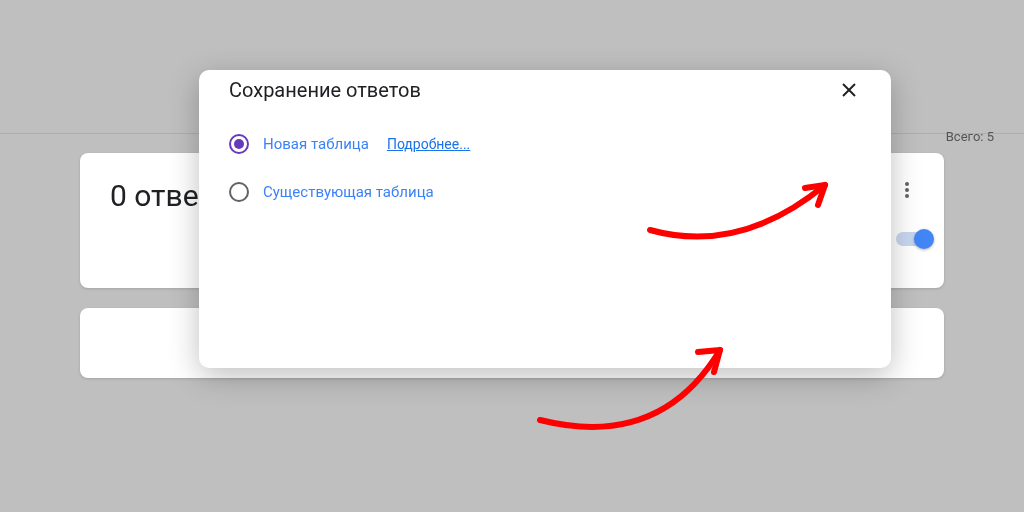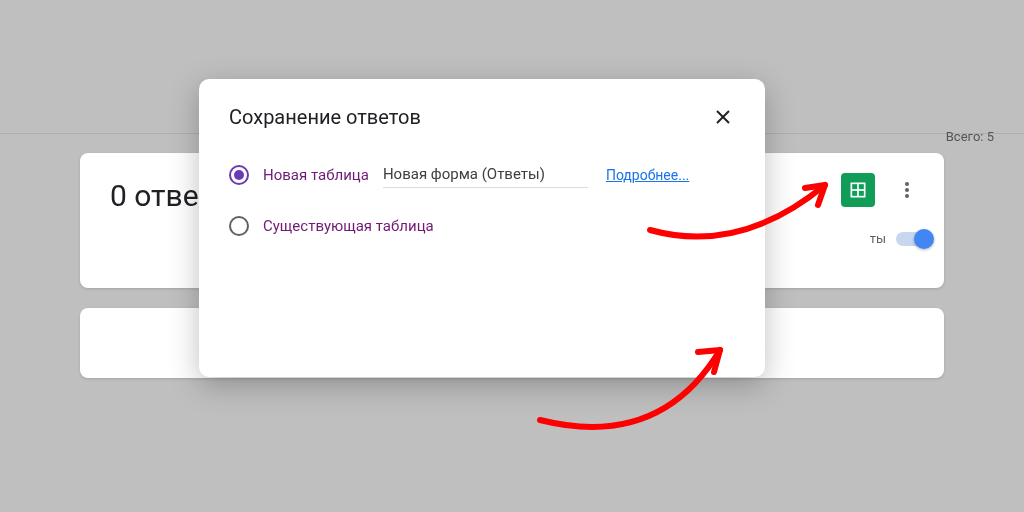--- a/index.html
+++ b/index.html
@@ -13,30 +13,30 @@
 .responses-title { font-size:30px; color:#202124; font-weight:400; }
 .card-top-row { display:flex; align-items:center; justify-content:flex-end; gap:20px; position:absolute; top:20px; right:25px; }
 .sheets-icon { width:34px; height:34px; background:#0f9d58; border-radius:4px; display:flex; align-items:center; justify-content:center; }
 .sheets-icon svg { width:20px; height:20px; }
 .dots-menu { width:24px; height:24px; cursor:pointer; display:flex; align-items:center; justify-content:center; }
 .dots-menu svg { width:4px; height:16px; }
 .switch-row { position:absolute; top:78px; right:12px; display:flex; align-items:center; gap:10px; }
 .switch-lbl { color:#5f6368; font-size:13px; }
 .toggle { width:36px; height:14px; background:#c7d7f0; border-radius:7px; position:relative; cursor:pointer; }
 .toggle-thumb { width:20px; height:20px; background:#4285f4; border-radius:50%; position:absolute; right:-2px; top:-3px; box-shadow:0 1px 3px rgba(0,0,0,0.3); }
-.dialog { position:absolute; top:79px; left:199px; width:566px; height:298px; background:#fff; border-radius:10px; box-shadow:0 8px 30px rgba(0,0,0,0.25); padding:26px 30px; }
+.dialog { position:absolute; top:70px; left:199px; width:692px; height:298px; background:#fff; border-radius:10px; box-shadow:0 8px 30px rgba(0,0,0,0.25); padding:8px 30px; }
 .dialog-header { display:flex; align-items:center; justify-content:space-between; margin-bottom:32px; }
 .dialog-title { font-size:20px; color:#202124; font-weight:400; }
 .close-btn { cursor:pointer; width:24px; height:24px; display:flex; align-items:center; justify-content:center; }
 .close-btn svg { width:18px; height:18px; }
 .radio-row { display:flex; align-items:center; gap:14px; margin-bottom:28px; }
 .radio-outer { width:20px; height:20px; border:2px solid #5f6368; border-radius:50%; display:flex; align-items:center; justify-content:center; cursor:pointer; flex-shrink:0; }
 .radio-outer.sel { border-color:#673ab7; }
 .radio-inner { width:10px; height:10px; background:#673ab7; border-radius:50%; }
-.radio-label { color:#701a75; font-size:15px; white-space:nowrap; }
+.radio-label { color:#3b82f6; font-size:15px; white-space:nowrap; }
 .name-input { font-size:15px; color:#3c4043; border:none; border-bottom:1px solid #dadce0; padding:4px 0; width:205px; outline:none; background:transparent; }
 .more-link { color:#1a73e8; text-decoration:underline; font-size:14px; cursor:pointer; margin-left:4px; }
 .dialog-footer { position:absolute; bottom:20px; right:26px; display:flex; gap:24px; }
 .btn-txt { font-size:15px; font-weight:500; cursor:pointer; background:none; border:none; padding:8px 4px; }
 .btn-cancel { color:#5f6368; }
 .btn-create { color:#5f6368; font-weight:500; }
 .arrow { position:absolute; pointer-events:none; }
 .arrow svg { overflow:visible; }
 </style>
 </head>
@@ -86,21 +86,20 @@
           <line x1="20" y1="4" x2="4" y2="20" stroke="#202124" stroke-width="2.5"></line>
         </svg>
     </div>
   </div>
 
   <div class="radio-row">
     <div class="radio-outer sel">
       <div class="radio-inner"></div>
     </div>
     <span class="radio-label">Новая таблица</span>
-    <input class="name-input" value="Новая форма (Ответы)" style="">
     <span class="more-link">Подробнее...</span>
   </div>
 
   <div class="radio-row">
     <div class="radio-outer"></div>
     <span class="radio-label">Существующая таблица</span>
   </div>
 
   <div class="dialog-footer">
   </div>

